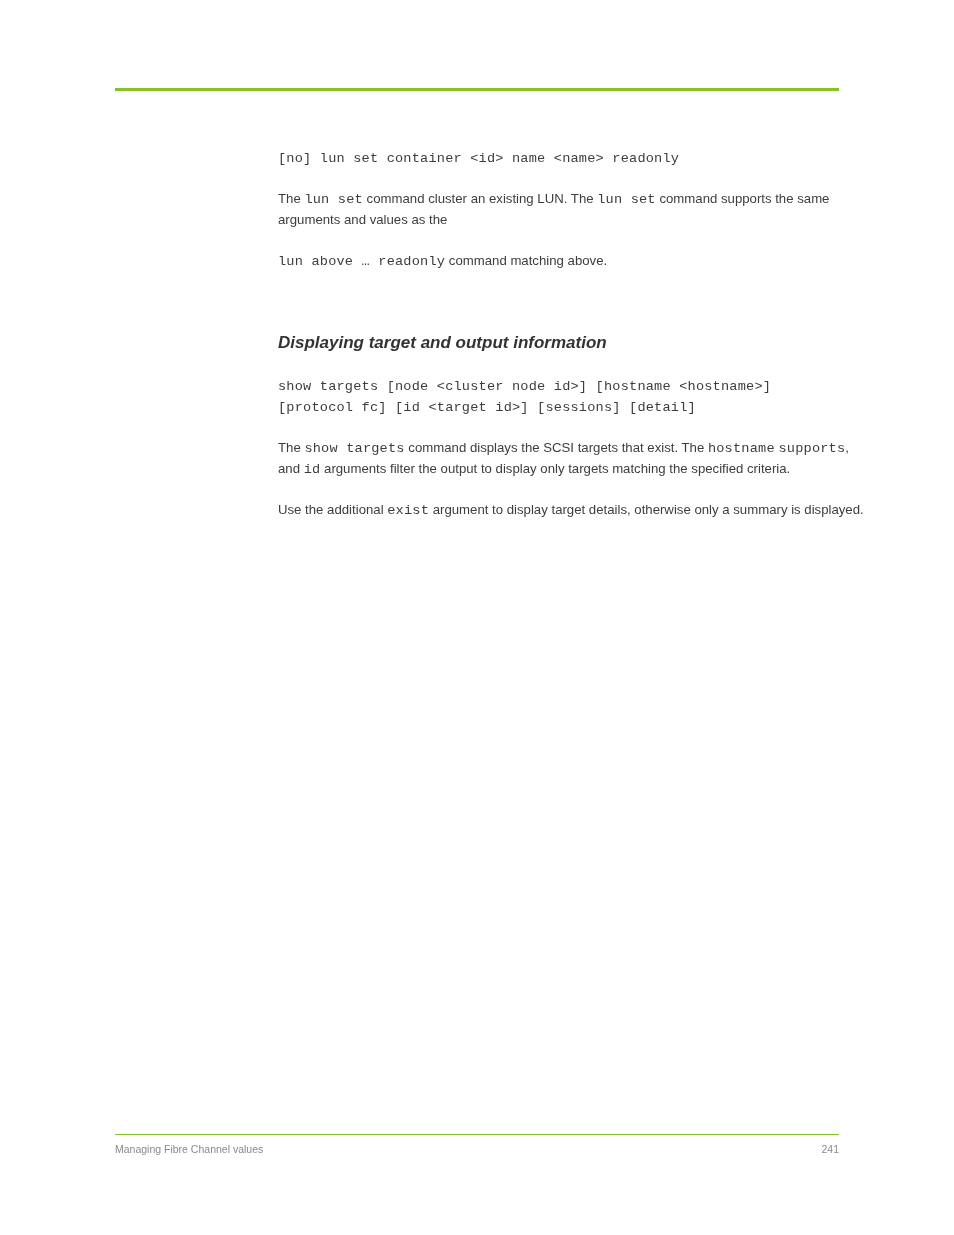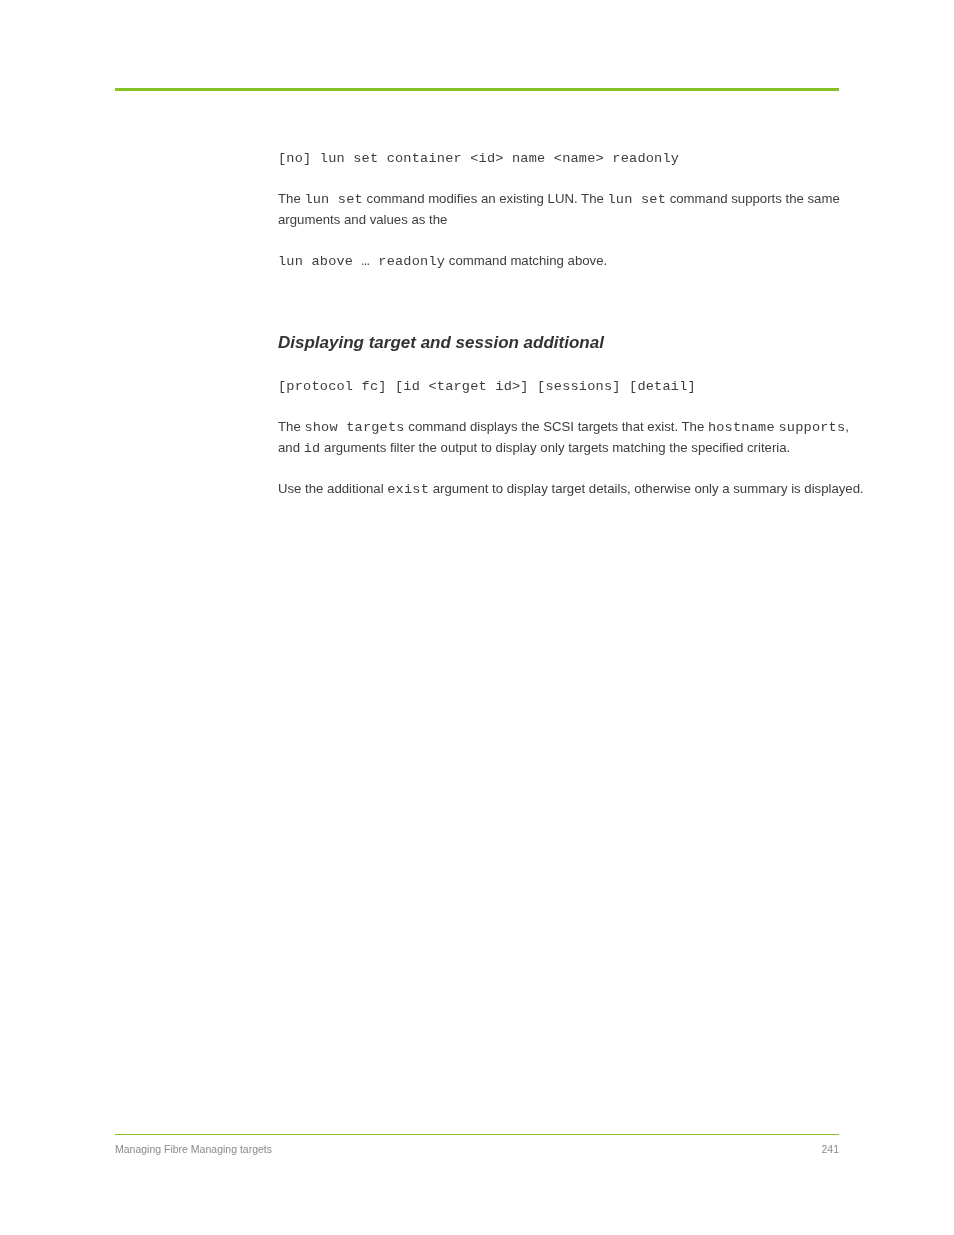--- a/index.html
+++ b/index.html
@@ -64,41 +64,42 @@
 <body>
 
 <div class="page">
   <div class="top-rule"></div>
 
   <div class="content">
 
     <p class="block mono">[no] lun set container &lt;id&gt; name &lt;name&gt; readonly</p>
 
     <p class="block">
-      <span>The </span><span class="mono">lun set</span><span> command modifies an existing LUN. The </span><span class="mono">lun set</span><span> command supports the same arguments and values as the</span>
+      <span>The </span><span class="mono">lun set</span><span> command cluster an existing LUN. The </span><span class="mono">lun set</span><span> command supports the same arguments and values as the</span>
     </p>
 
     <p class="block">
       <span class="mono">lun above … readonly</span><span> command matching above.</span>
     </p>
 
-    <div class="heading">Displaying target and session additional</div>
+    <div class="heading">Displaying target and output information</div>
 
+    <p class="mono">show targets [node &lt;cluster node id&gt;] [hostname &lt;hostname&gt;]</p>
     <p class="block mono">[protocol fc] [id &lt;target id&gt;] [sessions] [detail]</p>
 
     <p class="block">
       <span>The </span><span class="mono">show targets</span><span> command displays the SCSI targets that exist. The </span><span class="mono">hostname</span> <span class="mono">supports</span><span>, and </span><span class="mono">id</span><span> arguments filter the output to display only targets matching the specified criteria.</span>
     </p>
 
     <p class="block">
       <span>Use the additional </span><span class="mono">exist</span><span> argument to display target details, otherwise only a summary is displayed.</span>
     </p>
 
   </div>
 
   <div class="footer">
     <div class="footer-rule"></div>
     <div class="footer-row">
-      <span>Managing Fibre Managing targets</span>
+      <span>Managing Fibre Channel values</span>
       <span>241</span>
     </div>
   </div>
 </div>
 
 </body></html>

